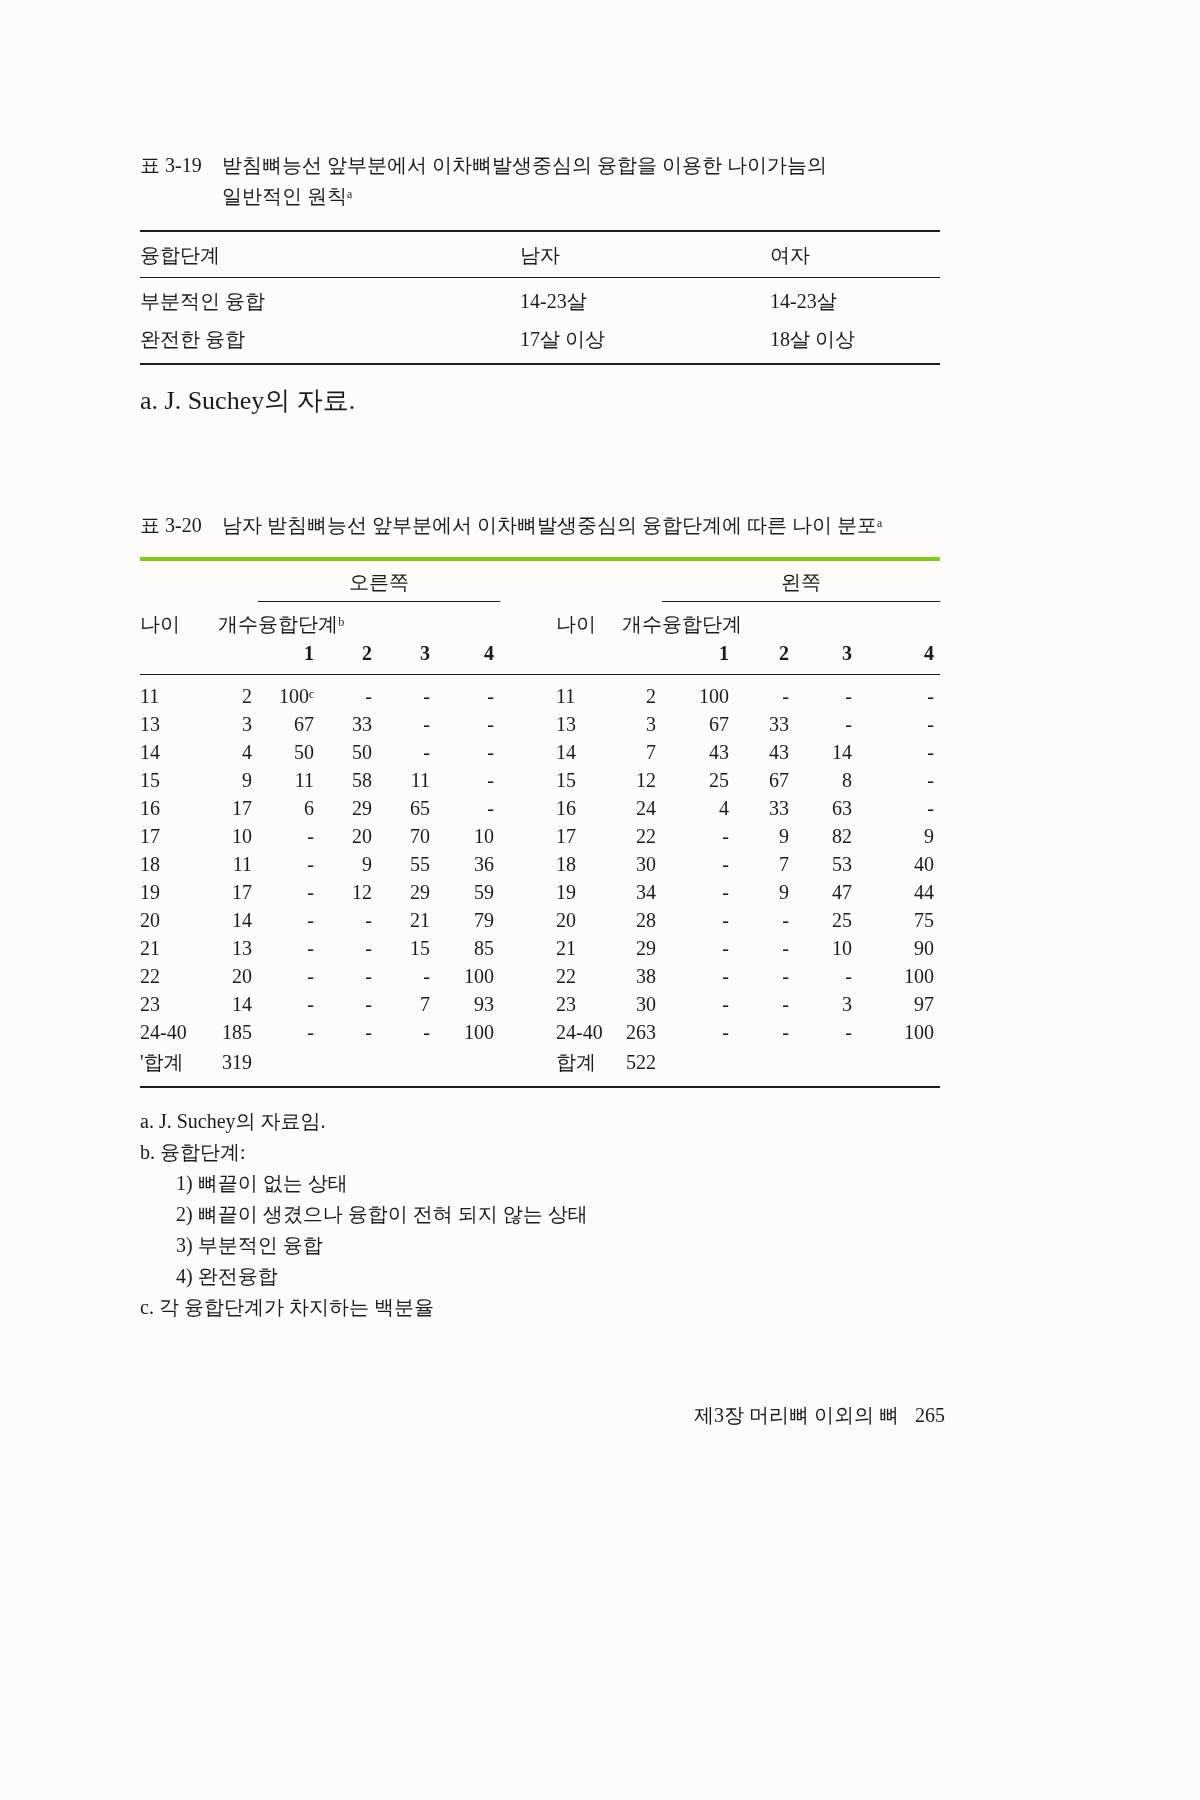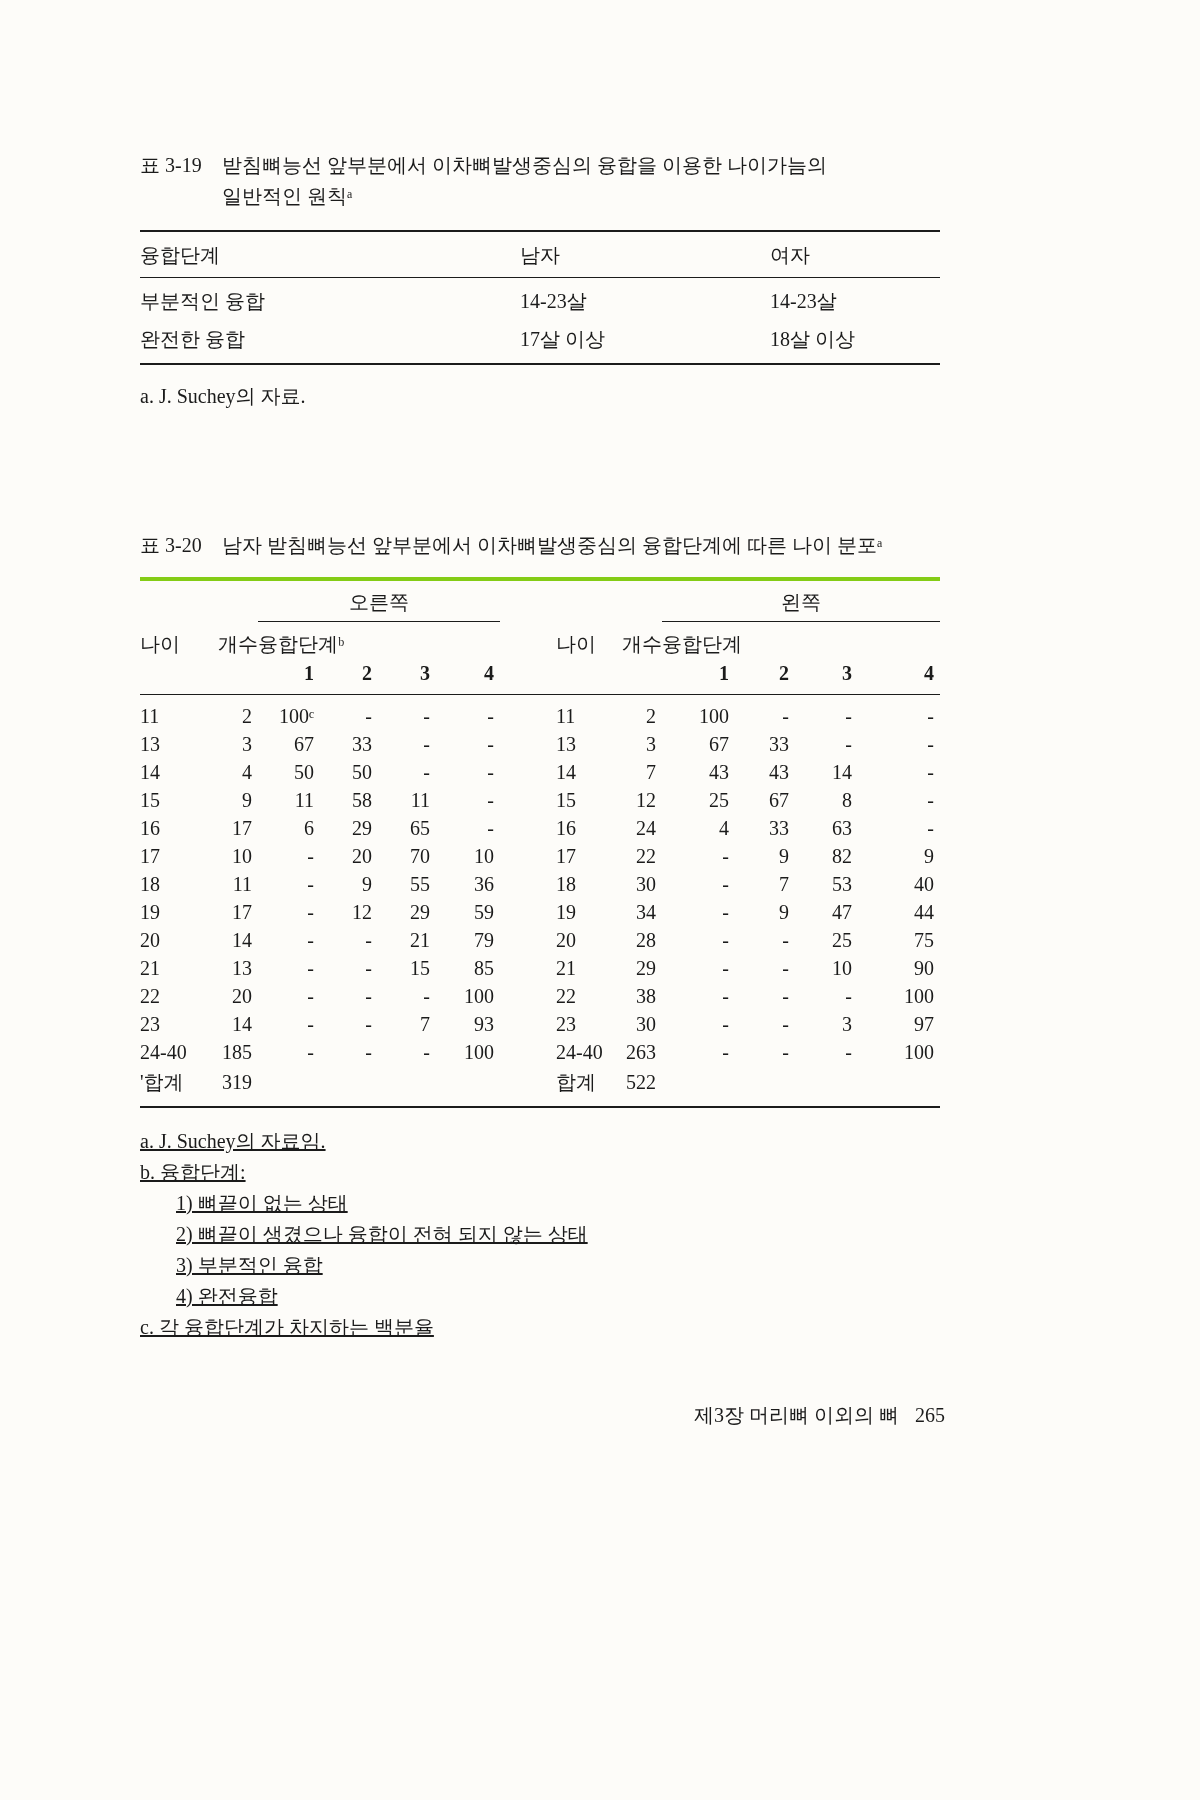--- a/index.html
+++ b/index.html
@@ -31,24 +31,24 @@
   table.t19 col.c2 { width:250px; }
   table.t19 col.c3 { width:170px; }
   table.t19 th {
     text-align:left; font-weight:normal;
     padding:10px 0 8px;
     border-bottom:1px solid #1c1c1c;
   }
   table.t19 td { text-align:left; padding:6px 0 5px; }
   table.t19 tbody tr:first-child td { padding-top:10px; }
   table.t19 tbody tr:last-child td { padding-bottom:10px; }
-  .footnote-19 { margin-top:18px; font-size:20px; }
+  .footnote-19 { margin-top:18px; font-size:26px; }
 
   
-  .t20-section { margin-top:120px; }
+  .t20-section { margin-top:92px; }
   table.t20 {
     width:100%; margin-top:16px;
     border-collapse:collapse;
     border-top:4px solid #84cc16;
     border-bottom:2px solid #1c1c1c;
     font-size:20px;
     table-layout:fixed;
   }
   table.t20 col.k1  { width:70px; }
   table.t20 col.k2  { width:48px; }
@@ -76,21 +76,21 @@
     border-bottom:1.5px solid #1c1c1c;
   }
   table.t20 tbody td {
     text-align:right; padding:2.5px 6px 2.5px 0;
   }
   table.t20 tbody td:nth-child(1) { text-align:left; padding-right:0; }
   table.t20 tbody td:nth-child(7) { text-align:left; padding-left:56px; padding-right:0; }
   table.t20 tbody tr:first-child td { padding-top:10px; }
   table.t20 tbody tr:last-child td  { padding-bottom:10px; }
 
-  .footnotes-20 { margin-top:18px; font-size:20px; line-height:31px;text-decoration:underline; }
+  .footnotes-20 { margin-top:18px; font-size:20px; line-height:31px; }
   .fn-indent { margin-left:36px; }
 
   
   .page-footer {
     position:absolute; top:1402px; right:255px;
     font-size:20px; white-space:nowrap;
   }
   .page-number { margin-left:16px; }
 </style>
 </head>

